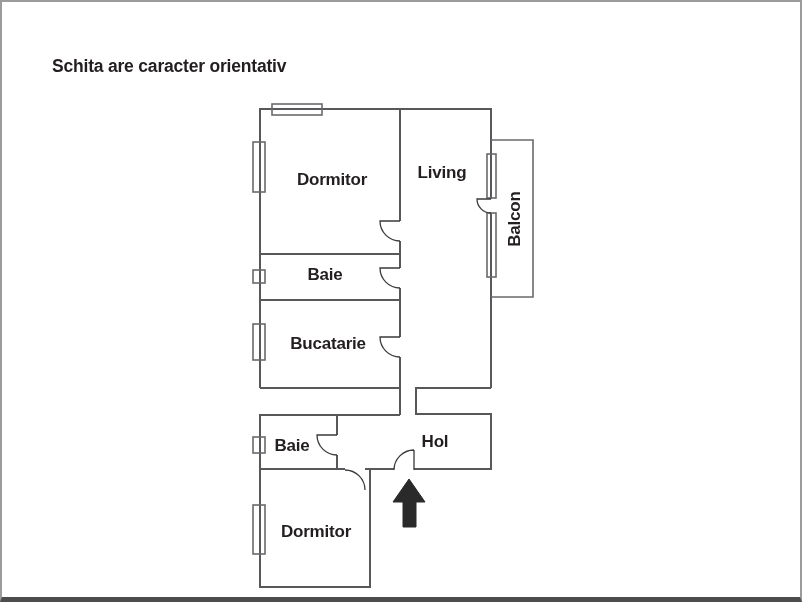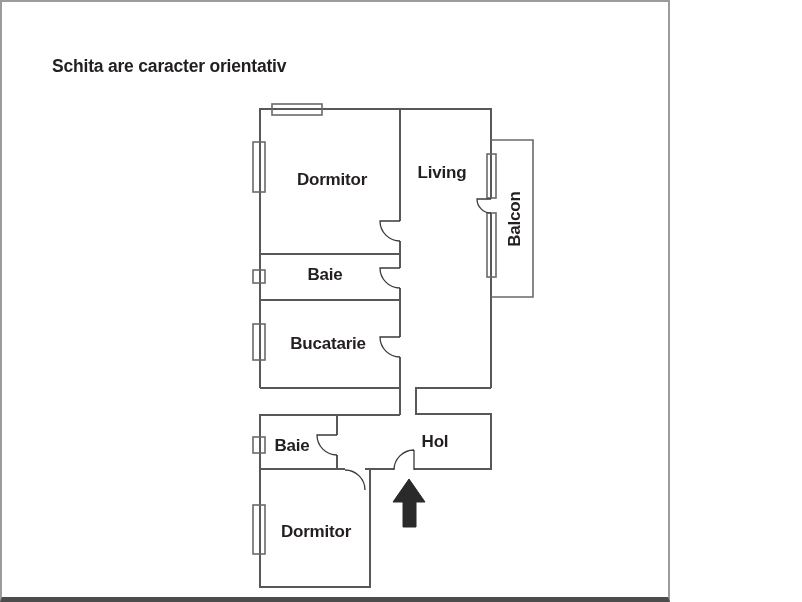--- a/index.html
+++ b/index.html
@@ -1,18 +1,18 @@
 <!DOCTYPE html>
 <html><head>
 <meta charset="utf-8">
 <style>
   html,body{margin:0;padding:0;background:#fff;}
   .page{
     position:relative;
-    width:670px;height:602px;
+    width:802px;height:602px;
     box-sizing:border-box;
     background:#fff;
     border:2px solid #9b9b9b;
     border-bottom:5px solid #4c4c4c;
     font-family:"Liberation Sans", sans-serif;
     overflow:hidden;
   }
   .plan{position:absolute;left:0;top:0;}
   .room-label{
     font-family:"Liberation Sans", sans-serif;

